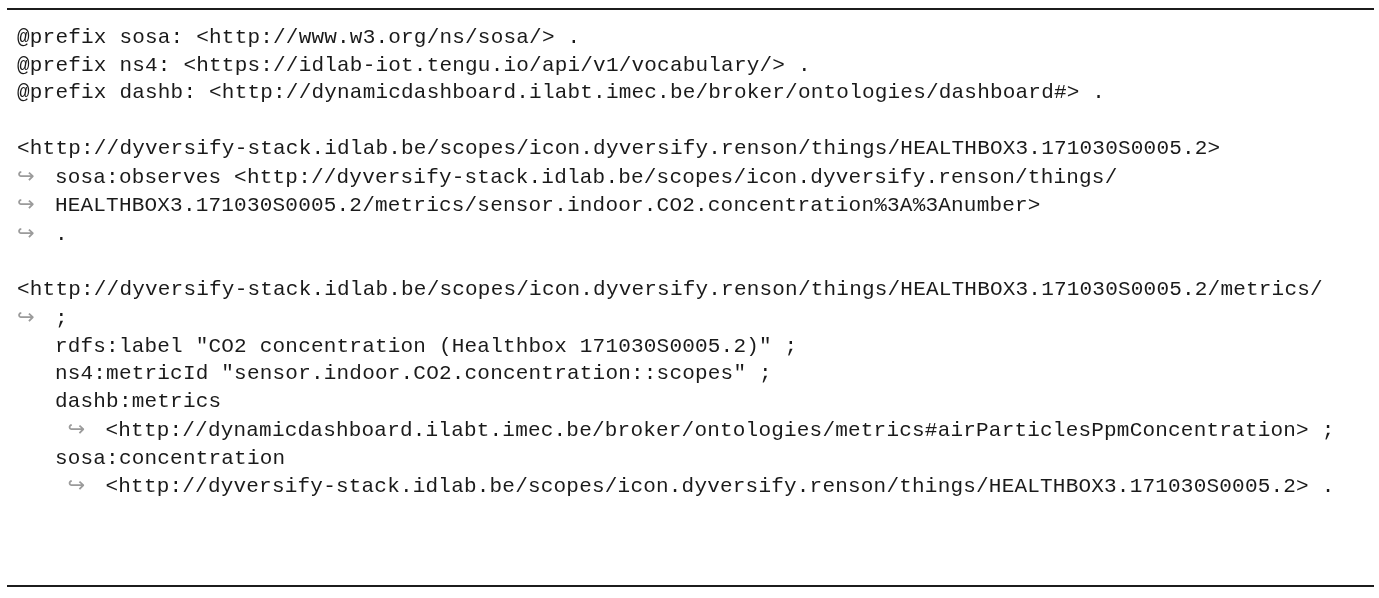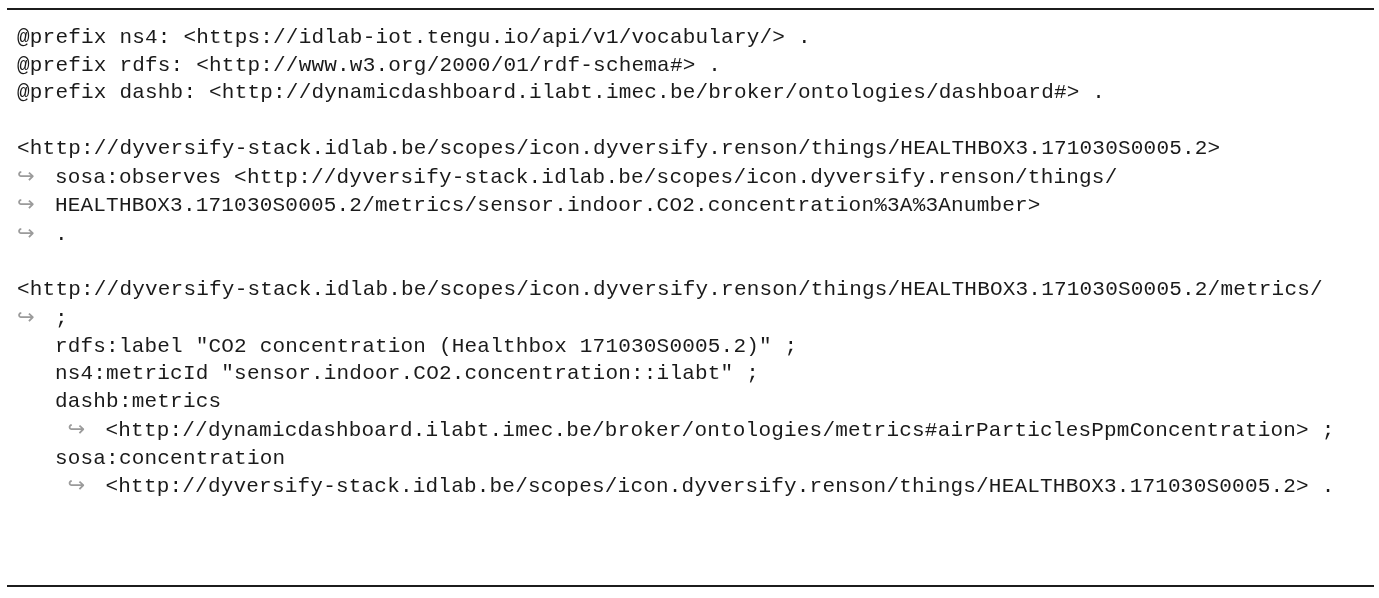--- a/index.html
+++ b/index.html
@@ -49,32 +49,32 @@
     letter-spacing: 0;
   }
   .text { white-space: pre; }
 </style>
 </head>
 <body style="background: rgb(255, 255, 255);">
 
 <div class="rule top"></div>
 
 <div class="code">
+    <div class="line t"><span class="text">@prefix sosa: &lt;http://www.w3.org/ns/sosa/&gt; .</span></div>
     <div class="line t"><span class="text">@prefix ns4: &lt;https://idlab-iot.tengu.io/api/v1/vocabulary/&gt; .</span></div>
-    <div class="line t"><span class="text">@prefix rdfs: &lt;http://www.w3.org/2000/01/rdf-schema#&gt; .</span></div>
     <div class="line t"><span class="text">@prefix dashb: &lt;http://dynamicdashboard.ilabt.imec.be/broker/ontologies/dashboard#&gt; .</span></div>
     <div class="line"><span class="text"></span></div>
     <div class="line t"><span class="text">&lt;http://dyversify-stack.idlab.be/scopes/icon.dyversify.renson/things/HEALTHBOX3.171030S0005.2&gt;</span></div>
     <div class="line c"><span class="arrow">↪</span><span class="text">sosa:observes &lt;http://dyversify-stack.idlab.be/scopes/icon.dyversify.renson/things/</span></div>
     <div class="line c"><span class="arrow">↪</span><span class="text">HEALTHBOX3.171030S0005.2/metrics/sensor.indoor.CO2.concentration%3A%3Anumber&gt;</span></div>
     <div class="line c"><span class="arrow">↪</span><span class="text">.</span></div>
     <div class="line"><span class="text"></span></div>
     <div class="line t"><span class="text">&lt;http://dyversify-stack.idlab.be/scopes/icon.dyversify.renson/things/HEALTHBOX3.171030S0005.2/metrics/</span></div>
     <div class="line c"><span class="arrow">↪</span><span class="text">;</span></div>
     <div class="line s"><span class="text">rdfs:label "CO2 concentration (Healthbox 171030S0005.2)" ;</span></div>
-    <div class="line s"><span class="text">ns4:metricId "sensor.indoor.CO2.concentration::ilabt" ;</span></div>
+    <div class="line s"><span class="text">ns4:metricId "sensor.indoor.CO2.concentration::scopes" ;</span></div>
     <div class="line s"><span class="text">dashb:metrics</span></div>
     <div class="line n"><span class="arrow">↪</span><span class="text">&lt;http://dynamicdashboard.ilabt.imec.be/broker/ontologies/metrics#airParticlesPpmConcentration&gt; ;</span></div>
     <div class="line s"><span class="text">sosa:concentration</span></div>
     <div class="line n"><span class="arrow">↪</span><span class="text">&lt;http://dyversify-stack.idlab.be/scopes/icon.dyversify.renson/things/HEALTHBOX3.171030S0005.2&gt; .</span></div>
   </div>
 
 <div class="rule bottom"></div>
 
 </body></html>

